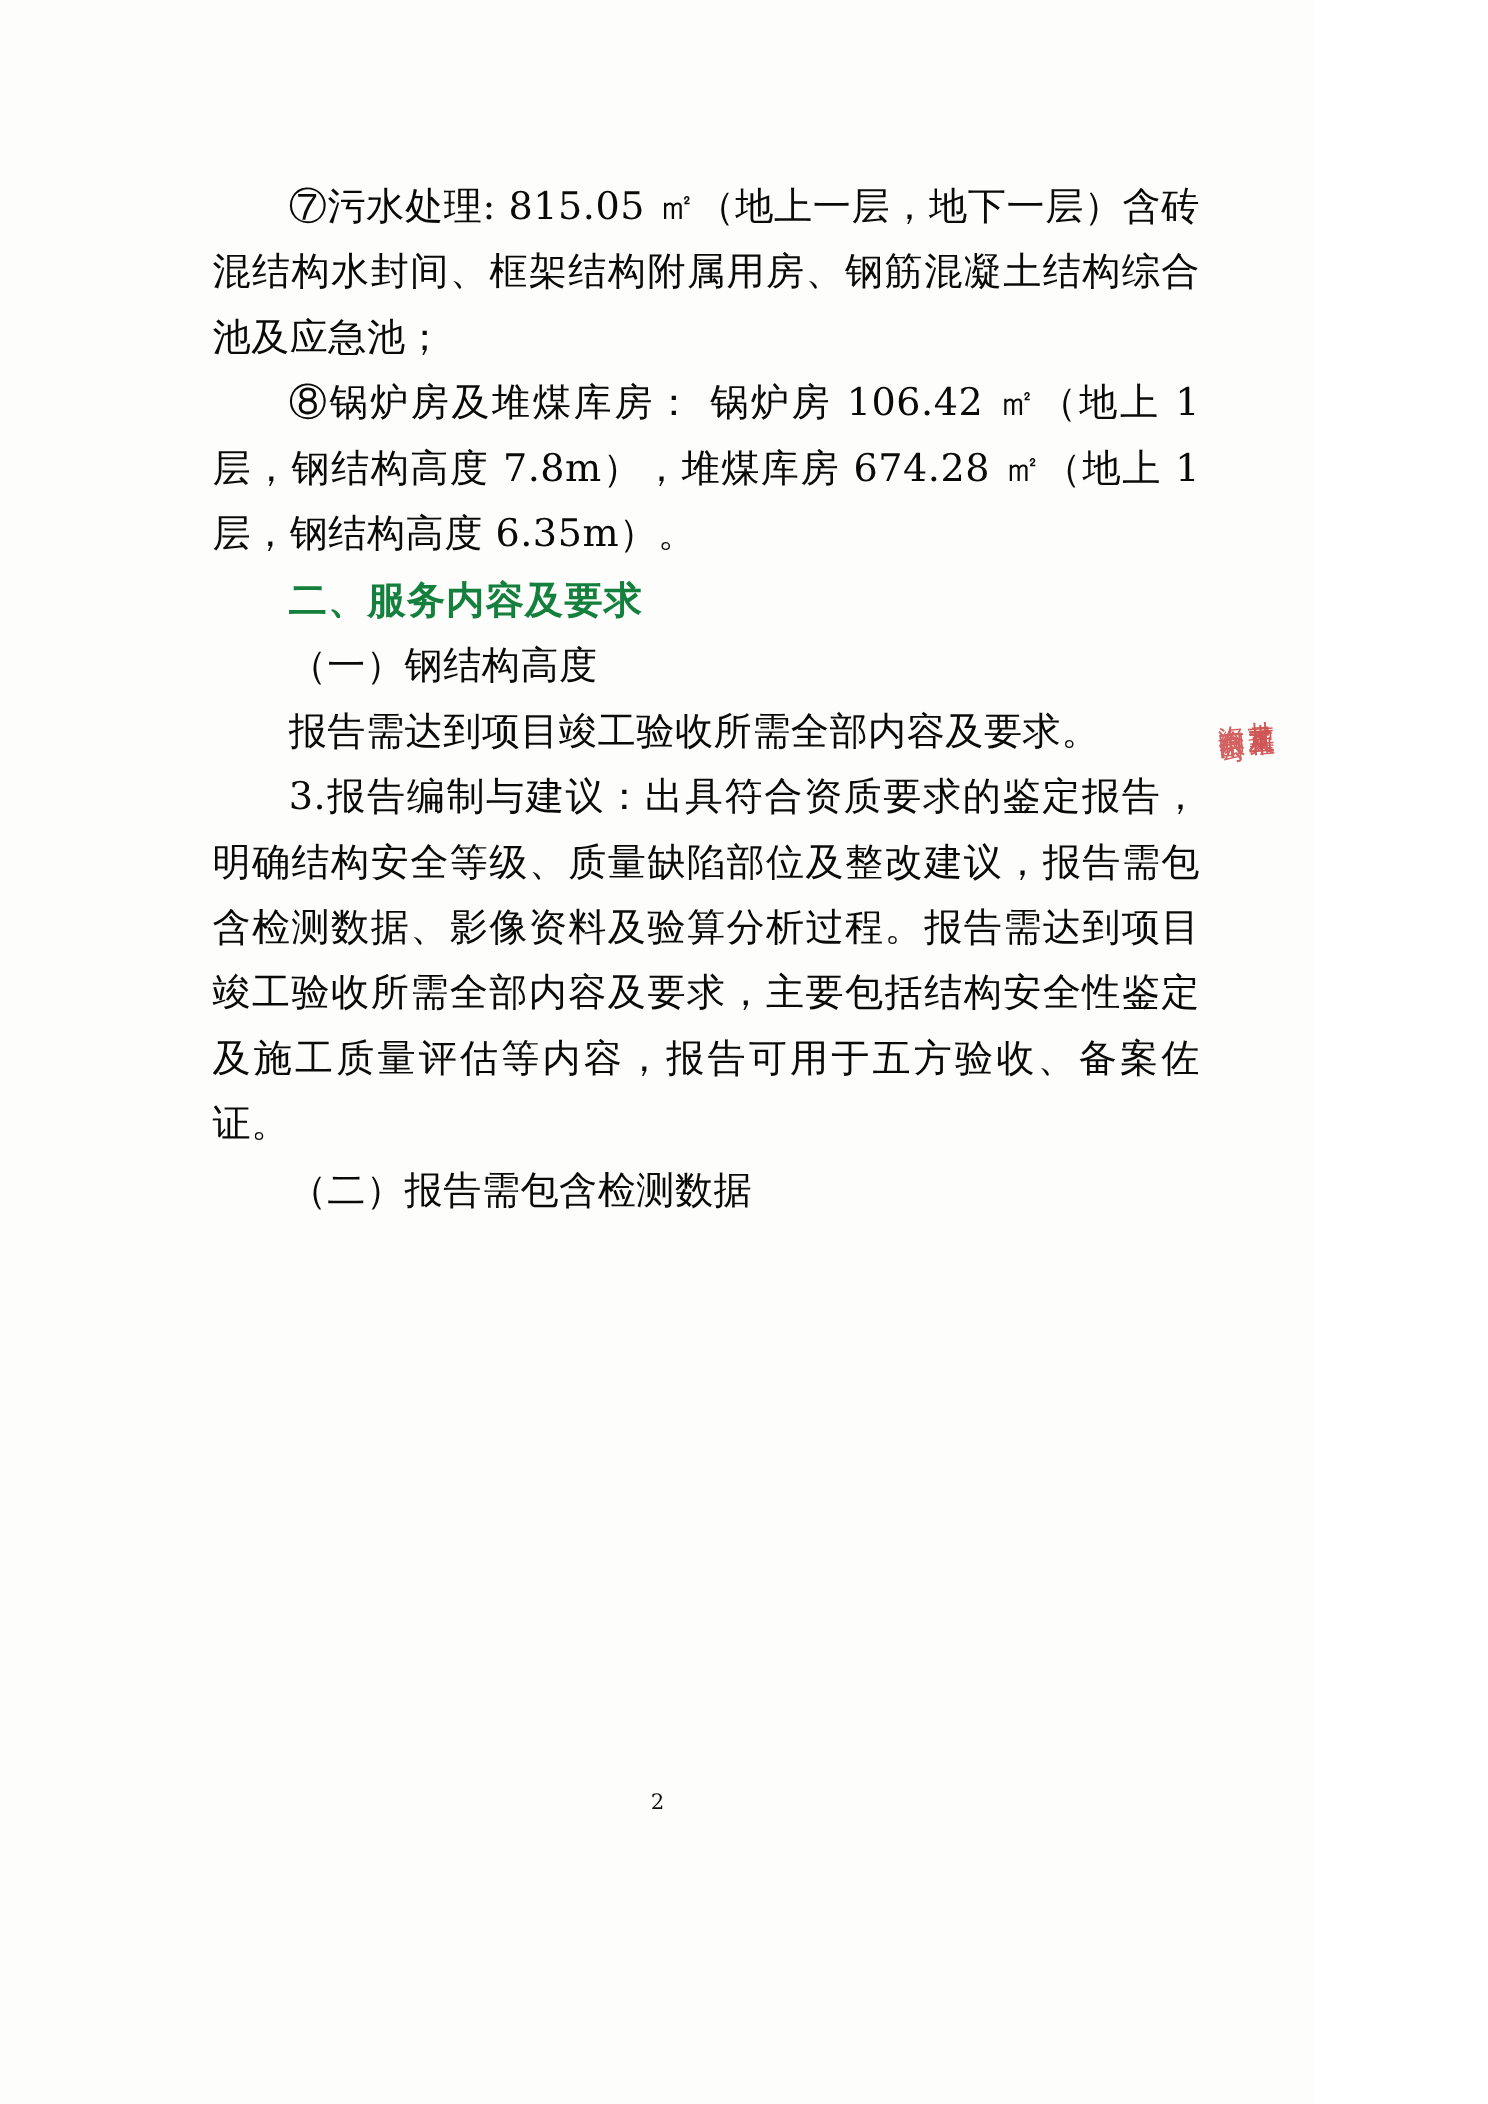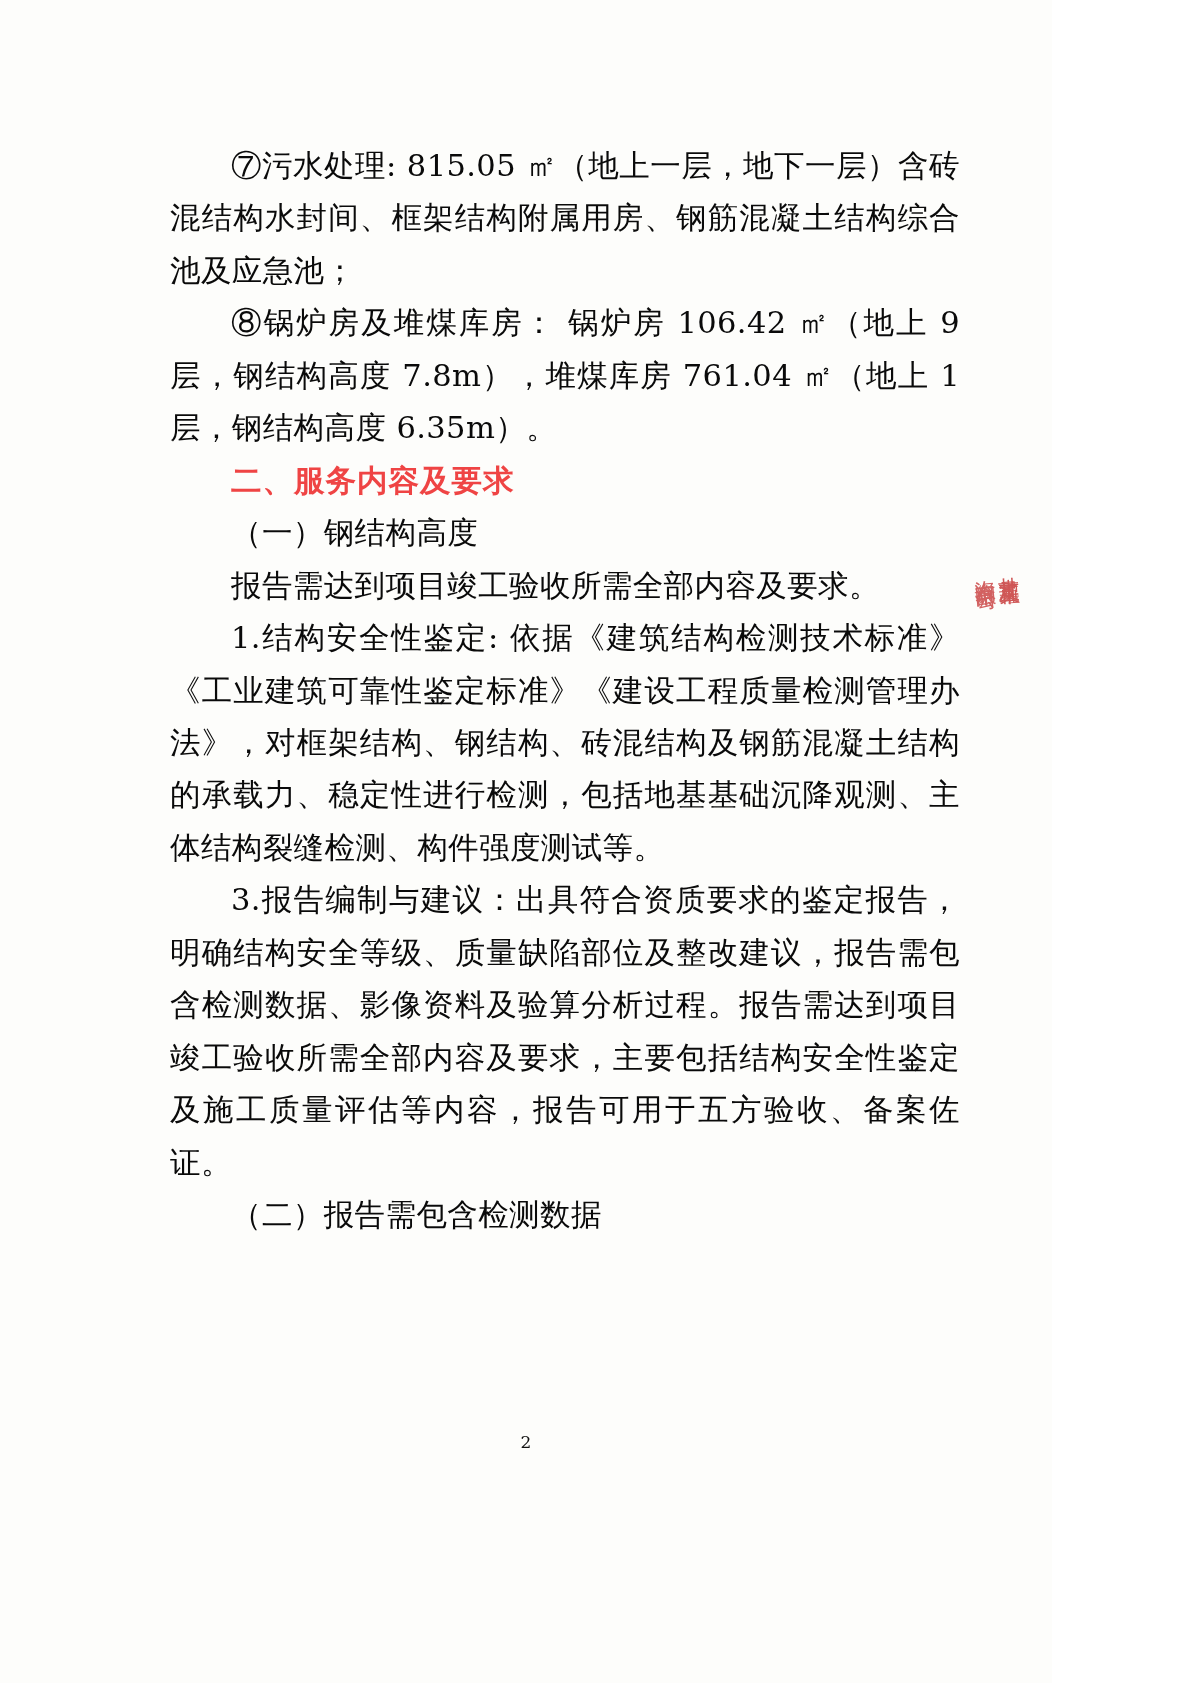--- a/index.html
+++ b/index.html
@@ -30,21 +30,21 @@
     margin: 0 0 0 0;
     text-indent: 0;
     font-family: "DejaVu Serif", serif;
   }
   .indent {
     text-indent: 61px;
   }
   .heading {
     font-size: 30.5px;
     line-height: 1.72;
-    color: #ef4444;
+    color: #15803d;
     font-weight: bold;
     text-indent: 61px;
     letter-spacing: 1px;
     font-family: "DejaVu Sans", sans-serif;
   }
   .pagenum {
     position: absolute;
     left: 0;
     right: 0;
     top: 1432px;
@@ -88,25 +88,24 @@
     transform: rotate(-5deg);
   }
 </style>
 </head>
 <body>
 
 <div class="page">
 
   <div class="content">
     <p class="para indent">⑦污水处理: 815.05 ㎡（地上一层，地下一层）含砖混结构水封间、框架结构附属用房、钢筋混凝土结构综合池及应急池；</p>
-    <p class="para indent">⑧锅炉房及堆煤库房： 锅炉房 106.42 ㎡（地上 9 层，钢结构高度 7.8m），堆煤库房 761.04 ㎡（地上 1 层，钢结构高度 6.35m）。</p>
+    <p class="para indent">⑧锅炉房及堆煤库房： 锅炉房 106.42 ㎡（地上 1 层，钢结构高度 7.8m），堆煤库房 674.28 ㎡（地上 1 层，钢结构高度 6.35m）。</p>
     <p class="para heading">二、服务内容及要求</p>
     <p class="para indent">（一）钢结构高度</p>
     <p class="para indent">报告需达到项目竣工验收所需全部内容及要求。</p>
-    <p class="para indent">1.结构安全性鉴定: 依据《建筑结构检测技术标准》《工业建筑可靠性鉴定标准》《建设工程质量检测管理办法》，对框架结构、钢结构、砖混结构及钢筋混凝土结构的承载力、稳定性进行检测，包括地基基础沉降观测、主体结构裂缝检测、构件强度测试等。</p>
     <p class="para indent">3.报告编制与建议：出具符合资质要求的鉴定报告，明确结构安全等级、质量缺陷部位及整改建议，报告需包含检测数据、影像资料及验算分析过程。报告需达到项目竣工验收所需全部内容及要求，主要包括结构安全性鉴定及施工质量评估等内容，报告可用于五方验收、备案佐证。</p>
     <p class="para indent">（二）报告需包含检测数据</p>
   </div>
 
   <div class="stamp">
     <div class="stamp-col">甘肃某某工程</div>
     <div class="stamp-col2">咨询有限公司</div>
   </div>
 
   <div class="pagenum">2</div>

